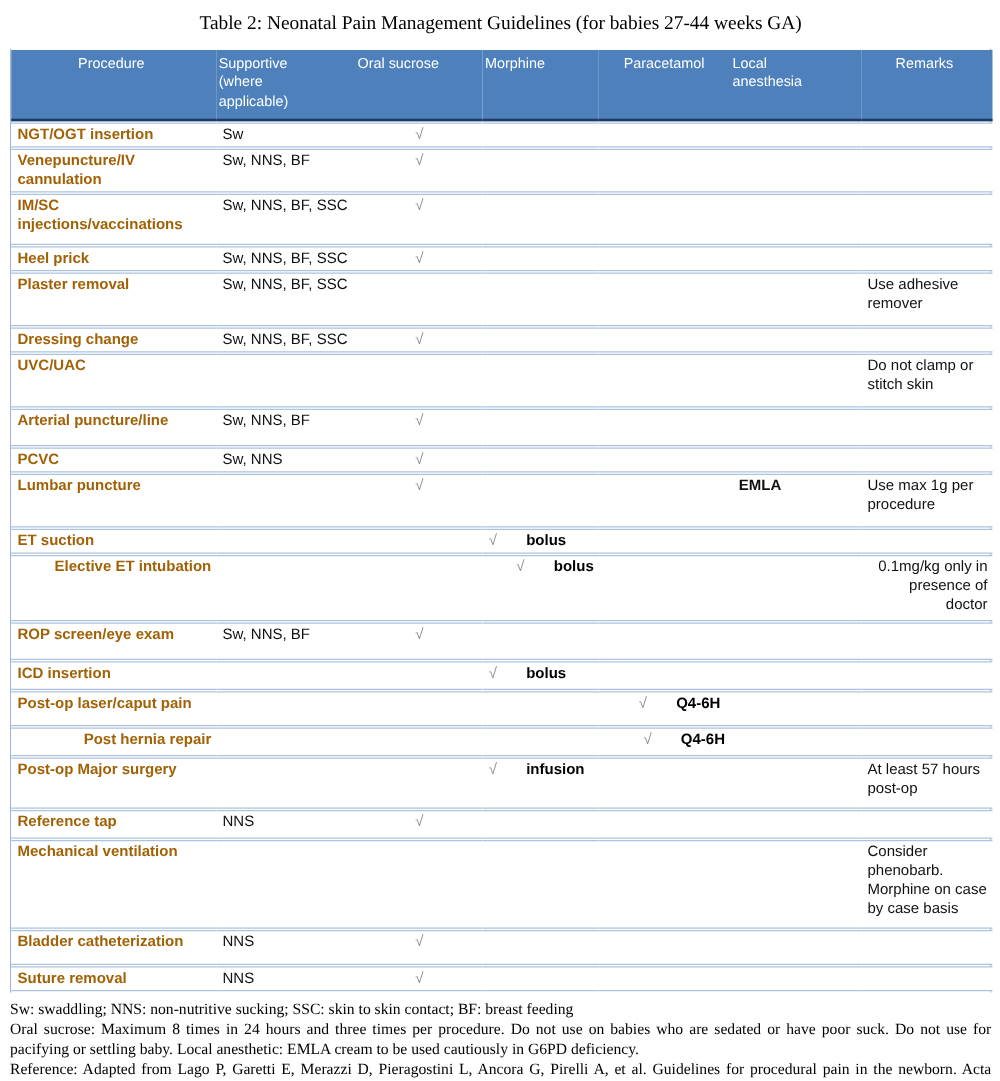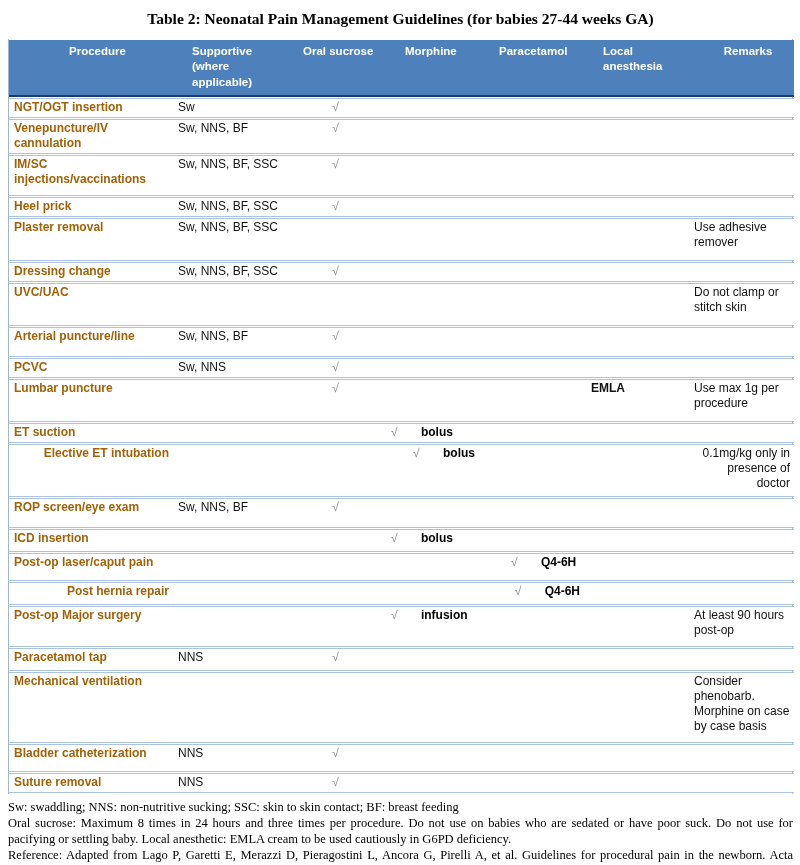--- a/index.html
+++ b/index.html
@@ -12,36 +12,36 @@
   }
   *{box-sizing:border-box;}
   html,body{margin:0;padding:0;background:#fff;}
   body{
     width:800px;height:865px;overflow:hidden;
     font-family:"Liberation Sans",sans-serif;color:#111;
   }
   .page{padding:6px 7px 0 8px;}
   .title{
     font-family:"Liberation Serif",serif;
-    font-weight:bold;font-size:15.5px;line-height:1.2;
+    font-weight:normal;font-size:15.5px;line-height:1.2;
     text-align:center;color:#000;margin:4px 0 10px 0;
   }
   .table-wrap{
     border-left:1px solid var(--outer-border);
     border-right:1px solid var(--outer-border);
   }
   table{
     width:100%;table-layout:fixed;
     border-collapse:separate;border-spacing:0 1px;
     font-size:12px;
   }
   thead th{
     background:var(--header-bg);color:var(--header-text);
-    font-size:11.5px;font-weight:bold;text-align:left;vertical-align:top;
-    padding:4px 6px 5px 19px;line-height:1.35;white-space:pre-line;
+    font-size:11.5px;font-weight:normal;text-align:left;vertical-align:top;
+    padding:4px 6px 5px 2px;line-height:1.35;white-space:pre-line;
     border-bottom:2px solid var(--header-underline);
   }
   thead th:nth-child(1){text-align:center;}
   thead th:nth-child(5){padding-left:20px;}
   thead th:nth-child(7){text-align:center;}
   tbody td{
     border-top:1px solid var(--row-border);
     border-bottom:1px solid var(--row-border);
     vertical-align:top;padding:1px 4px 2px 5px;
     line-height:1.25;background:#fff;color:#111;
@@ -252,24 +252,24 @@
             <td></td>
             <td></td>
           </tr>
           <tr>
             <td>Post-op Major surgery</td>
             <td></td>
             <td></td>
             <td><span class="chk">√</span> <b>infusion</b></td>
             <td></td>
             <td></td>
-            <td>At least 90 hours post-op</td>
-          </tr>
-          <tr>
-            <td>Paracetamol tap</td>
+            <td>At least 57 hours post-op</td>
+          </tr>
+          <tr>
+            <td>Reference tap</td>
             <td>NNS</td>
             <td><span class="chk">√</span></td>
             <td></td>
             <td></td>
             <td></td>
             <td></td>
           </tr>
           <tr>
             <td>Mechanical ventilation</td>
             <td></td>

